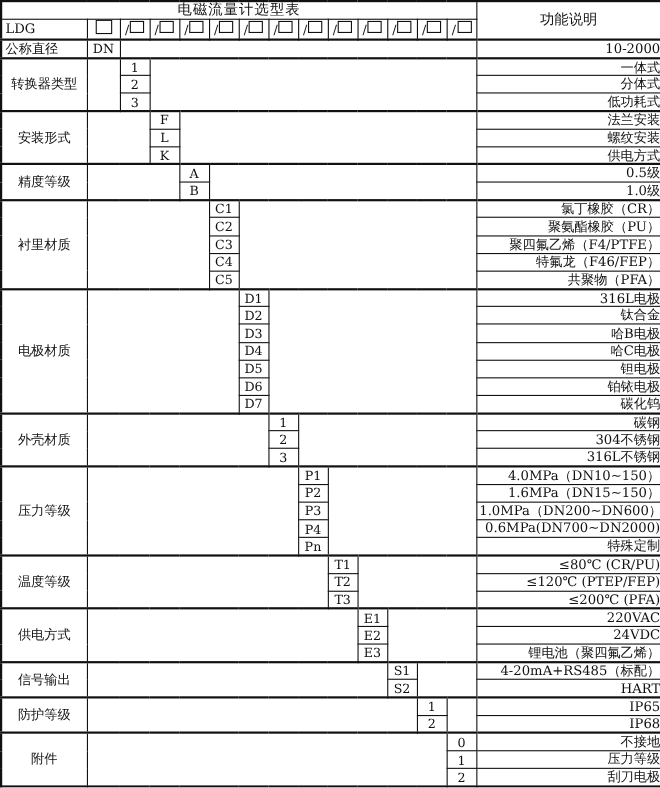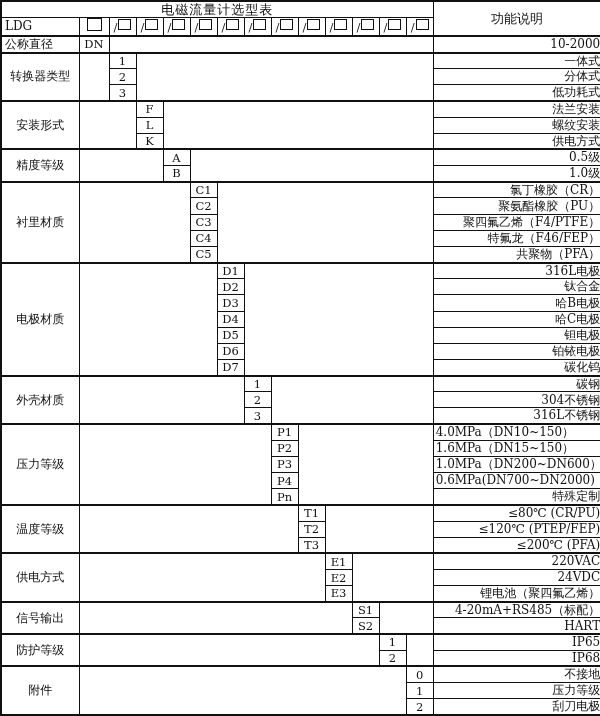--- a/index.html
+++ b/index.html
@@ -10,21 +10,21 @@
      text-align:center;vertical-align:middle;overflow:hidden;white-space:nowrap;}
   tr{height:16px;}
   tr.title-row{height:16px;}
   tr.model-row{height:19px;}
   td.title{font-size:13px;letter-spacing:1px;text-align:center;}
   td.fnh{font-size:13px;border-radius:13px;}
   td.lbl{font-size:12px;}
   td.lbl.left{text-align:left;padding-left:3px;}
   td.code{font-size:11.5px;}
   td.desc{font-size:12px;text-align:right;}
-  td.desc.la{text-align:left;padding-left:2px;}
+  td.desc.la{text-align:right;padding-left:2px;}
   tr.gs td{border-top-width:2px;}
   .box{display:inline-block;width:11px;height:9px;border:1px solid #111;
        vertical-align:1px;}
   .bigbox{width:13px;height:11px;}
   .slash{display:inline-block;margin-right:1px;transform:none;}
 </style>
 </head>
 <body>
 
 <table>

